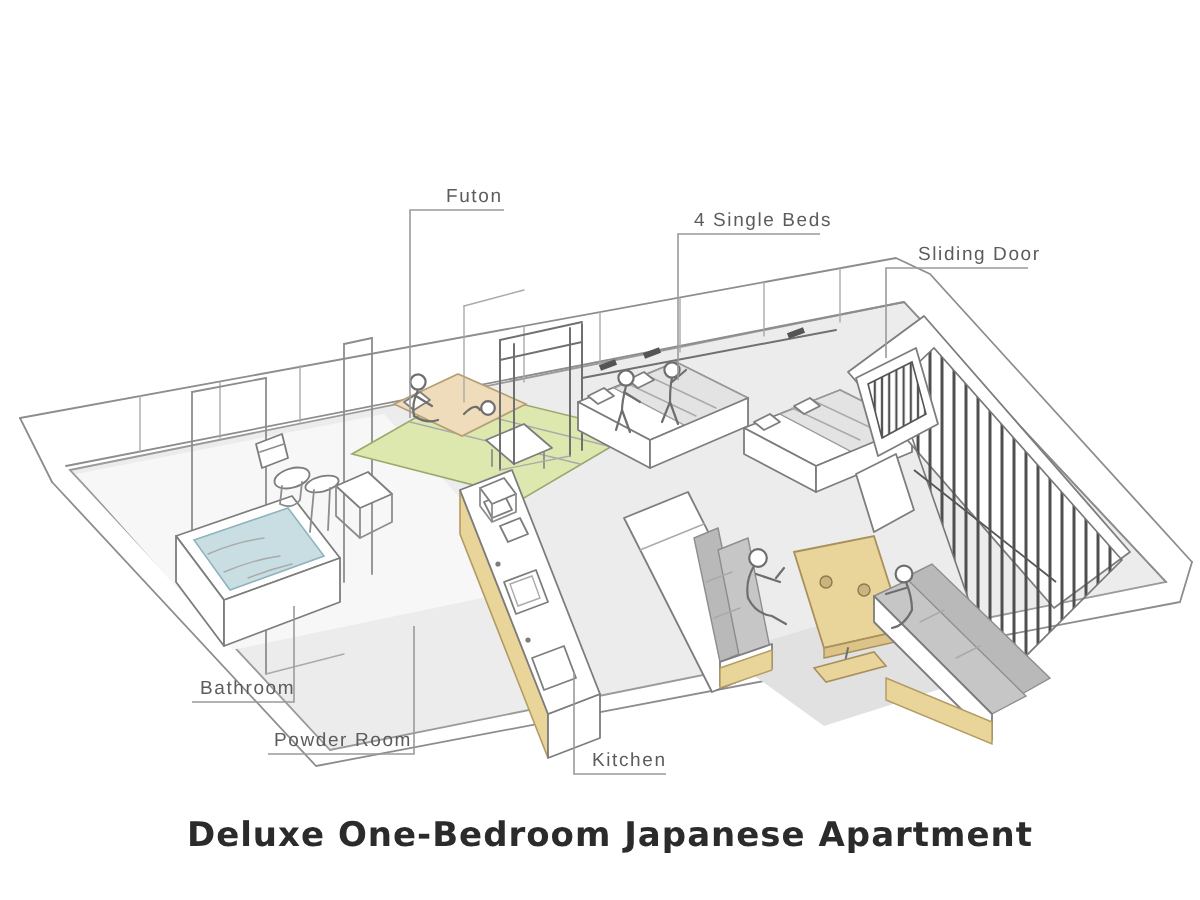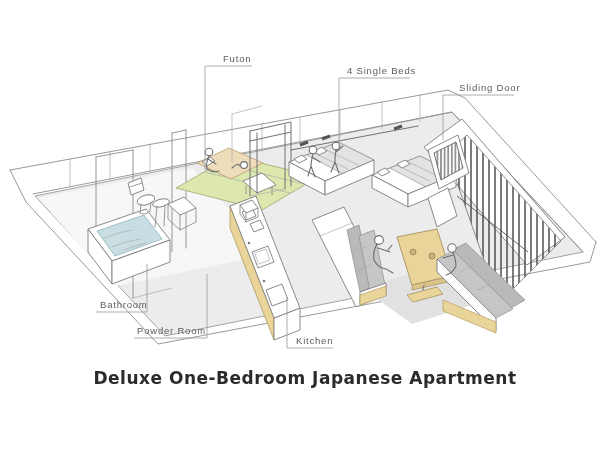--- a/index.html
+++ b/index.html
@@ -1,17 +1,17 @@
 <!DOCTYPE html>
 <html><head>
 <meta charset="utf-8">
 <style>
   html,body{margin:0;padding:0;background:#ffffff;}
   .frame{position:relative;width:600px;height:404px;background:#ffffff;overflow:hidden;
-         font-family:"Liberation Sans", sans-serif;}
+         font-family:"Liberation Sans", sans-serif;margin-top:39px;}
   svg{display:block;}
   .sk{fill:none;stroke:#8d8d8d;stroke-width:0.9;stroke-linecap:round;stroke-linejoin:round;}
   .skD{fill:none;stroke:#707070;stroke-width:1;stroke-linecap:round;stroke-linejoin:round;}
   .skL{fill:none;stroke:#aaaaaa;stroke-width:0.7;stroke-linecap:round;}
   .fixt{fill:#ffffff;stroke:#7d7d7d;stroke-width:0.9;stroke-linejoin:round;}
   .person{fill:none;stroke:#6e6e6e;stroke-width:1.1;stroke-linecap:round;}
   .head{fill:#ffffff;stroke:#6e6e6e;stroke-width:1.1;}
   .ldr{fill:none;stroke:#9b9b9b;stroke-width:0.8;}
   .lbl{font-family:"Liberation Sans", sans-serif;font-size:9.5px;letter-spacing:0.8px;}
   .ttl{font-family:"DejaVu Sans", sans-serif;font-size:17px;font-weight:bold;letter-spacing:0.5px;}

